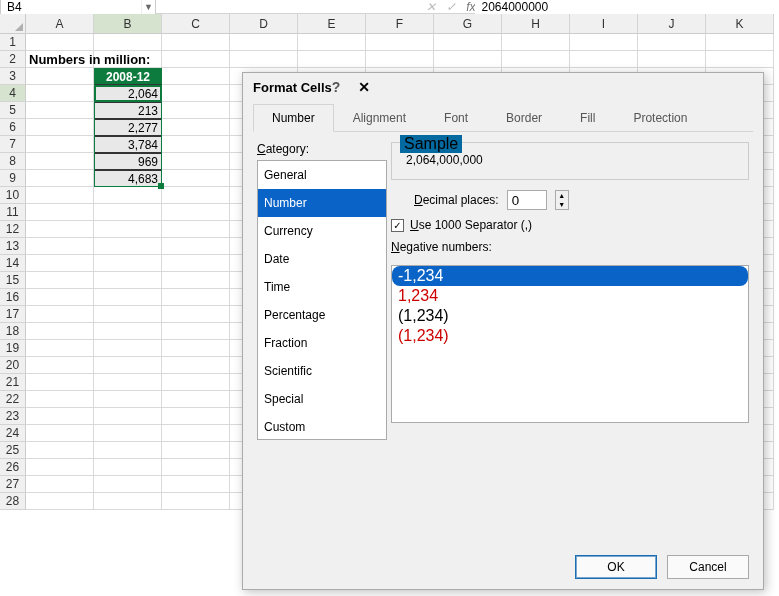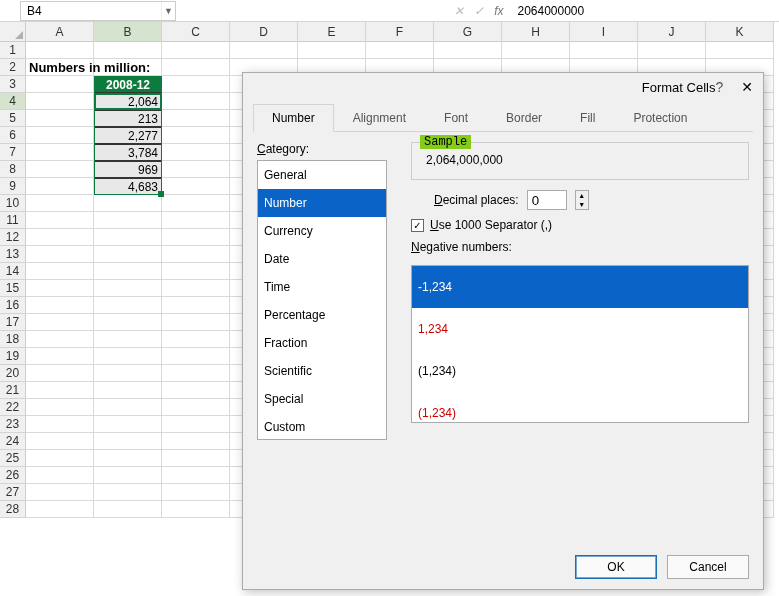--- a/index.html
+++ b/index.html
@@ -1,19 +1,19 @@
 <!DOCTYPE html>
 <html><head>
 <meta charset="utf-8">
 <style>
 * { box-sizing: border-box; margin: 0; padding: 0; }
 body { font-family: "Segoe UI", Tahoma, sans-serif; font-size: 12px; background: #fff; color: #000; overflow: hidden; width: 779px; height: 596px; position: relative; }
 
 
-.topbar { display: flex; align-items: center; height: 22px; border-bottom: 1px solid #d4d4d4; padding: 2px 20px; gap: 8px; }
+.topbar { display: flex; align-items: center; height: 14px; border-bottom: 1px solid #d4d4d4; padding: 2px 0; }
 .namebox-wrap { display: flex; align-items: center; border: 1px solid #ccc; background: #fff; height: 20px; }
 .namebox { width: 140px; padding: 0 6px; border: none; font-size: 12px; }
 .namebox-dd { width: 14px; height: 18px; display: flex; align-items: center; justify-content: center; color: #666; font-size: 9px; border-left: 1px solid #eee; }
 .fn-icons { display: flex; align-items: center; gap: 10px; margin-left: 270px; color: #bbb; font-style: italic; }
 .fx { font-style: italic; color: #777; }
 .formula { flex: 1; padding: 0 6px; border: none; font-size: 12px; }
 
 
 .sheet { position: relative; }
 .corner { position: absolute; left: 0; top: 0; width: 26px; height: 20px; background: #f0f0f0; border-right: 1px solid #ccc; border-bottom: 1px solid #ccc; }
@@ -28,46 +28,46 @@
 .hdr-b3 { background: #0e7b3e; color: #fff; font-weight: bold; text-align: center; border: 1px solid #333; }
 .data-b { background: #e8e8e8; border: 1px solid #333;}
 .colhead.selB { background: #d5e3cf; }
 .rowhead.selR4 { background: #d5e3cf; }
 .active-outline { position: absolute; left: 94px; top: 71px; width: 68px; height: 17px; border: 2px solid #0e7b3e; pointer-events: none; }
 .range-outline { position: absolute; left: 94px; top: 54px; width: 68px; height: 119px; border: 1px solid #0e7b3e; pointer-events: none; }
 .fill-handle { position: absolute; left: 158px; top: 169px; width: 6px; height: 6px; background: #0e7b3e; }
 
 
 .dialog { position: absolute; left: 242px; top: 72px; width: 522px; height: 518px; background: #f0f0f0; border: 1px solid #aaa; box-shadow: 2px 2px 10px rgba(0,0,0,0.25); }
-.dialog-title { display: flex; align-items: center; justify-content: flex-end; padding: 6px 10px; font-size: 13px; }
+.dialog-title { display: flex; align-items: center; justify-content: flex-start; padding: 6px 10px; font-size: 13px; font-weight: bold; }
 .dialog-title .right { display: flex; gap: 18px; align-items: center; }
 .help { font-size: 14px; color: #555; }
 .closex { font-size: 14px; }
 .tabs { display: flex; border-bottom: 1px solid #d4d4d4; margin: 2px 10px 0 10px; }
 .tab { padding: 6px 18px; font-size: 12px; color: #555; border: 1px solid transparent; position: relative; top: 1px; }
 .tab.active { background: #f0f0f0; border: 1px solid #d4d4d4; border-bottom-color: #f0f0f0; color: #000; }
-.dialog-body { padding: 10px 14px; display: flex; gap: 24px; }
+.dialog-body { padding: 10px 14px; display: flex; gap: 4px; }
 .leftcol { width: 130px; }
 .label { font-size: 12px; margin-bottom: 4px; }
 .listbox { height: 280px; border: 1px solid #aaa; background: #fff; overflow-y: scroll; }
 .listbox .item { padding: 7px 6px; font-size: 12px; }
 .listbox .item.sel { background: #0a64c8; color: #fff; }
 .rightcol { flex: 1; }
 .fieldset { border: 1px solid #ccc; padding: 8px 10px 10px 10px; margin-bottom: 10px; position: relative; }
-.fieldset .legend { position: absolute; top: -8px; left: 8px; background: #84cc16; padding: 0 4px; font-size: 12px; font-family: Liberation Mono, monospace; }
+.fieldset .legend { position: absolute; top: -8px; left: 8px; background: #0369a1; padding: 0 4px; font-size: 16px; }
 .sample-val { font-size: 12px; padding: 2px 4px; }
 .dec-row { display: flex; align-items: center; gap: 8px; margin-bottom: 8px; margin-left: 23px; }
 .dec-input { width: 40px; height: 20px; border: 1px solid #aaa; background: #fff; padding: 0 4px; }
 .spinner { width: 14px; height: 20px; display: flex; flex-direction: column; border: 1px solid #aaa; }
 .spinner div { flex: 1; display: flex; align-items: center; justify-content: center; font-size: 7px; background: #f0f0f0; }
 .check-row { display: flex; align-items: center; gap: 6px; margin-bottom: 8px; }
 .checkbox { width: 13px; height: 13px; border: 1px solid #666; background: #fff; display: flex; align-items: center; justify-content: center; font-size: 10px; }
 .neg-label { margin-bottom: 11px; }
 .neglist { height: 158px; border: 1px solid #aaa; background: #fff; overflow-y: scroll; }
-.negitem { padding: 14px 6px; font-size: 12px; }
+.negitem { padding: 1px 6px; font-size: 16px; border-radius: 8px; }
 .negitem.sel { background: #0a64c8; color: #fff; }
 .negitem.red { color: #c00; }
 .note { padding: 4px 14px 0 14px; font-size: 12px; color: #333; line-height: 1.4; }
 .buttons { position: absolute; bottom: 10px; right: 14px; display: flex; gap: 10px; }
 .btn { width: 82px; height: 24px; border: 1px solid #aaa; background: #fafafa; font-size: 12px; }
 .btn.primary { border: 1px solid #1a6db3; box-shadow: 0 0 0 1px #7aa7d0 inset; }
 
 .accel { text-decoration: underline; }
 
 

